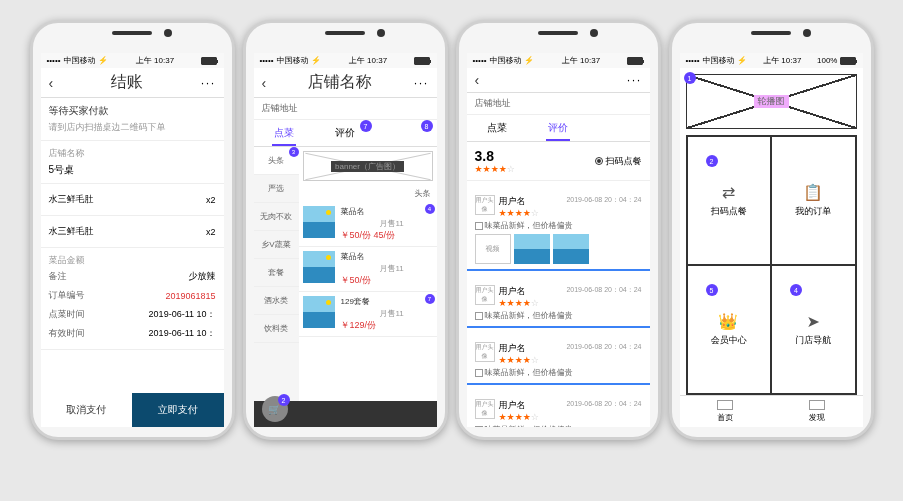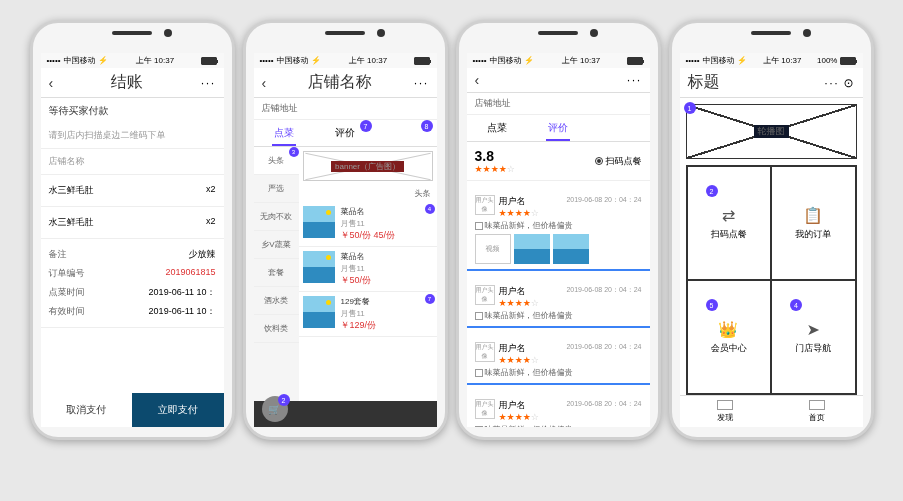--- a/index.html
+++ b/index.html
@@ -11,23 +11,23 @@
 .status-bar { display: flex; justify-content: space-between; align-items: center; padding: 2px 6px; font-size: 8px; background: #f8f8f8; }
 .status-left, .status-right { display: flex; align-items: center; gap: 3px; }
 .battery { width: 16px; height: 8px; border: 1px solid #333; border-radius: 1px; position: relative; }
 .battery::after { content: ''; position: absolute; right: -2px; top: 2px; width: 1px; height: 3px; background: #333; }
 .battery-fill { width: 100%; height: 100%; background: #333; }
 .nav-bar { display: flex; align-items: center; justify-content: space-between; padding: 4px 8px; border-bottom: 1px solid #ddd; }
 .back-icon { font-size: 14px; color: #333; cursor: pointer; }
 .nav-title { font-size: 16px; color: #333; }
 .more-icon { font-size: 12px; letter-spacing: 1px; }
 .section { padding: 6px 8px; border-bottom: 1px solid #eee; }
-.section-title { color: #333; font-size: 10px; margin-bottom: 11px; }
+.section-title { color: #333; font-size: 10px; margin-bottom: 3px; }
 .gray-text { color: #999; font-size: 9px; }
-.row { display: flex; justify-content: space-between; align-items: flex-start; padding: 3px 0; font-size: 9px; }
+.row { display: flex; justify-content: space-between; align-items: center; padding: 3px 0; font-size: 9px; }
 .row-label { color: #666; }
 .red-text { color: #d33; }
 .bottom-buttons { display: flex; margin-top: auto; }
 .bottom-buttons button { flex: 1; padding: 10px; border: none; font-size: 10px; cursor: pointer; }
 .btn-cancel { background: #fff; color: #333; border-top: 1px solid #ddd; }
 .btn-primary { background: #0c4a6e; color: #fff; }
 .tabs { display: flex; border-bottom: 1px solid #ddd; }
 .tab { flex: 1; text-align: center; padding: 6px 0; font-size: 10px; position: relative; cursor: pointer; }
 .tab.active { color: #6040ff; }
 .tab.active::after { content: ''; position: absolute; bottom: 0; left: 30%; right: 30%; height: 2px; background: #6040ff; }
@@ -42,21 +42,21 @@
 .menu-list { flex: 1; overflow-y: auto; }
 .banner { margin: 4px; border: 1px solid #ccc; height: 30px; display: flex; align-items: center; justify-content: center; font-size: 8px; color: #999; position: relative; }
 .banner::before, .banner::after { content: ''; position: absolute; width: 100%; height: 1px; background: #ccc; }
 .banner::before { transform: rotate(12deg); }
 .banner::after { transform: rotate(-12deg); }
 .dish-item { display: flex; padding: 4px; border-bottom: 1px solid #eee; position: relative; }
 .dish-img { width: 32px; height: 32px; background: linear-gradient(to bottom, #87ceeb 0%, #87ceeb 50%, #2e8bc0 50%, #2e8bc0 100%); margin-right: 6px; flex-shrink: 0; position: relative; }
 .dish-img::before { content: ''; position: absolute; top: 4px; right: 4px; width: 5px; height: 5px; background: #ffd700; border-radius: 50%; }
 .dish-info { flex: 1; font-size: 8px; }
 .dish-name { color: #333; margin-bottom: 1px; }
-.dish-sales { color: #999; }
+.dish-sales { color: #999; margin-left: 39px; }
 .dish-price { color: #d33; font-size: 9px; }
 .dish-badge { position: absolute; top: 2px; right: 2px; background: #6040ff; color: #fff; border-radius: 50%; width: 10px; height: 10px; font-size: 6px; display: flex; align-items: center; justify-content: center; }
 .cart-bar { position: absolute; bottom: 0; left: 0; right: 0; background: #333; height: 26px; display: flex; align-items: center; padding-left: 8px; }
 .cart-icon { width: 26px; height: 26px; background: #888; border-radius: 50%; display: flex; align-items: center; justify-content: center; color: #fff; position: relative; margin-top: -10px; }
 .cart-count { position: absolute; top: -2px; right: -2px; background: #6040ff; color: #fff; border-radius: 50%; width: 12px; height: 12px; font-size: 7px; display: flex; align-items: center; justify-content: center; }
 .rating-head { padding: 6px 8px; display: flex; justify-content: space-between; align-items: center; border-bottom: 1px solid #eee; }
 .rating-score { font-size: 14px; font-weight: bold; }
 .stars { color: #ff6600; font-size: 9px; }
 .star-empty { color: #ccc; }
 .radio-item { display: flex; align-items: center; gap: 3px; font-size: 9px; }
@@ -108,34 +108,36 @@
 <span class="back-icon">‹</span>
 <span class="nav-title">结账</span>
 <span class="more-icon">···</span>
 </div>
 <div class="section">
 <div class="section-title">等待买家付款</div>
 <div class="gray-text">请到店内扫描桌边二维码下单</div>
 </div>
 <div class="section">
 <div class="gray-text">店铺名称</div>
+<div style="margin-top:3px">5号桌</div>
 </div>
 <div class="section">
 <div class="row">
           <span>水三鲜毛肚</span>
           <span>x2</span>
         </div>
 </div>
 <div class="section">
 <div class="row">
           <span>水三鲜毛肚</span>
           <span>x2</span>
         </div>
 </div>
 <div class="section">
+<div class="gray-text">菜品金额</div>
 <div class="row">
           <span class="row-label">备注</span>
           <span>少放辣</span>
         </div>
 <div class="row">
           <span class="row-label">订单编号</span>
           <span class="red-text">2019061815</span>
         </div>
 <div class="row">
           <span class="row-label">点菜时间</span>
@@ -186,21 +188,21 @@
 <div class="menu-cat active"><span>头条</span><span class="cat-badge cat-purple">3</span></div>
 <div class="menu-cat">严选</div>
 <div class="menu-cat">无肉不欢</div>
 <div class="menu-cat">乡V蔬菜</div>
 <div class="menu-cat">套餐</div>
 <div class="menu-cat">酒水类</div>
 <div class="menu-cat">饮料类</div>
 </div>
 <div class="menu-list">
 <div class="banner">
-            <span style="background:#7f1d1d;z-index:1;padding:0 4px">banner（广告图）</span>
+            <span style="background:#404040;z-index:1;padding:0 4px">banner（广告图）</span>
           </div>
 <div style="padding:3px 6px;font-size:8px;color:#666;text-align:right">头条</div>
 <div class="dish-item">
             <div class="dish-img"></div>
             <div class="dish-info">
               <div class="dish-name">菜品名</div>
               <div class="dish-sales">月售11</div>
               <div class="dish-price">￥50/份 45/份</div>
             </div>
             <span class="dish-badge">4</span>
@@ -337,29 +339,24 @@
           <span>⚡</span>
         </div>
         <div>上午 10:37</div>
         <div class="status-right">
           <span>100%</span>
           <div class="battery">
             <div class="battery-fill"></div>
           </div>
         </div>
       </div>
-<div class="nav-bar">
-        <span class="nav-title">标题</span>
-        <span></span>
-        <span class="more-icon">··· ⊙</span>
-      </div>
 <div class="home-body">
 <div class="carousel-box">
           <span class="corner-badge">1</span>
-          <span style="z-index:1;background:#0f172a;padding:0 4px">轮播图</span>
+          <span style="z-index:1;background:#f0abfc;padding:0 4px">轮播图</span>
         </div>
 <div class="home-grid">
 <div class="grid-cell">
             <span class="grid-badge">2</span>
             <span class="grid-icon">⇄</span>
             <span class="grid-label">扫码点餐</span>
           </div>
 <div class="grid-cell">
             <span class="grid-icon">📋</span>
             <span class="grid-label">我的订单</span>
@@ -369,18 +366,18 @@
             <span class="grid-icon">👑</span>
             <span class="grid-label">会员中心</span>
           </div>
 <div class="grid-cell">
             <span class="grid-badge">4</span>
             <span class="grid-icon">➤</span>
             <span class="grid-label">门店导航</span>
           </div>
 </div>
 <div class="home-bottom">
+<div class="home-tab"><div class="home-tab-icon"></div><span>首页</span></div>
 <div class="home-tab"><div class="home-tab-icon"></div><span>发现</span></div>
-<div class="home-tab"><div class="home-tab-icon"></div><span>首页</span></div>
 </div>
 </div>
 </div>
 </div>
 
 </body></html>

